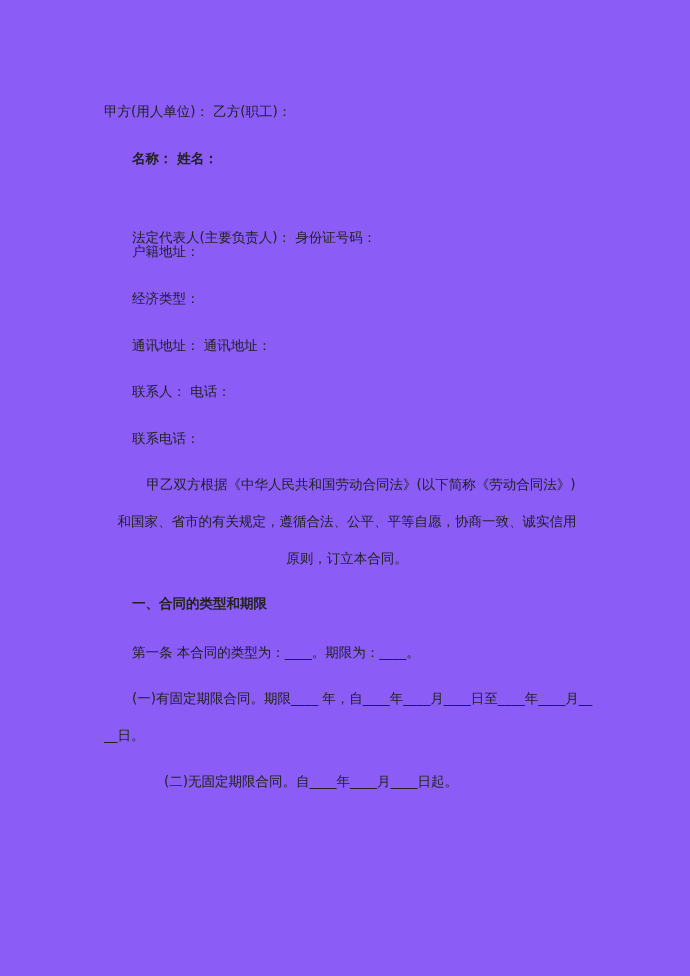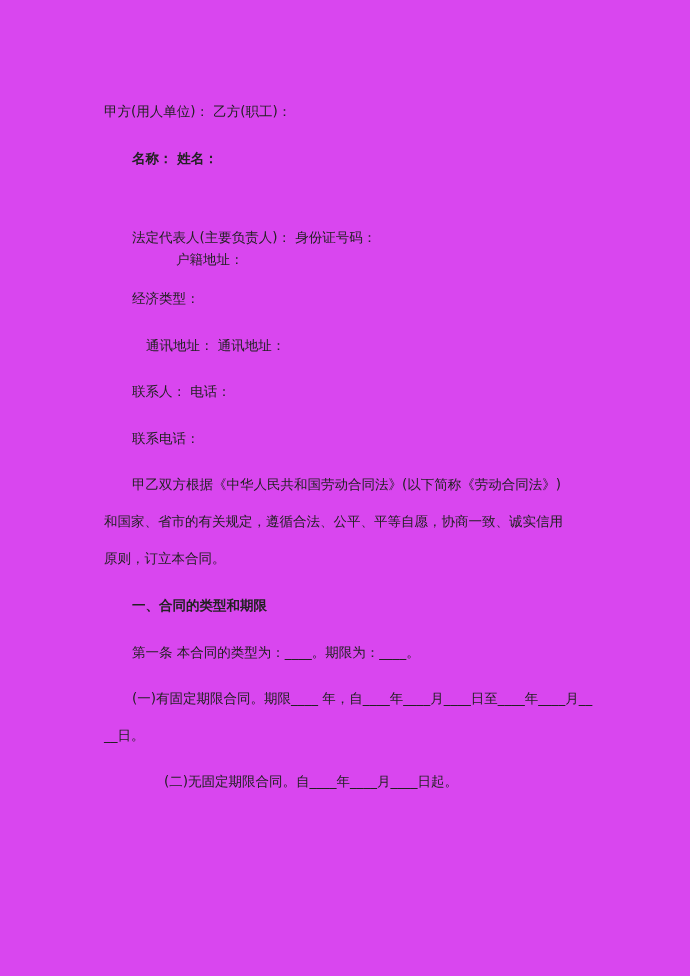--- a/index.html
+++ b/index.html
@@ -13,32 +13,32 @@
     position: relative;
     overflow: hidden;
     font-family: "DejaVu Sans", "Liberation Sans", sans-serif;
     color: #222222;
   }
   .page {
     position: absolute;
     left: 0; top: 0;
     width: 690px;
     height: 976px;
-    background: #d946ef;
+    background: #8b5cf6;
   }
   .line {
     position: absolute;
     font-size: 13.5px;
     line-height: 18px;
     white-space: nowrap;
     letter-spacing: 0px;
   }
   .flush { left: 104px; }
   .indent { left: 132px; }
-  .bold { font-weight: bold; }
+  .bold { font-weight: bold; font-family: Liberation Mono, monospace; }
   .para {
     position: absolute;
     left: 104px;
     width: 486px;
     font-size: 13.5px;
     line-height: 37px;
   }
   .para .pline { display: block; white-space: nowrap; height: 37px; }
   .para .pline.first { padding-left: 28px; }
 </style>
@@ -46,31 +46,31 @@
 <body>
 
 <div class="page">
 
   <div class="line flush" style="top:102px;">甲方(用人单位)： 乙方(职工)：</div>
 
   <div class="line indent" style="top:149px;font-weight:bold;">名称： 姓名：</div>
 
   <div class="line indent" style="top:196px;margin-top:32px;">法定代表人(主要负责人)： 身份证号码：</div>
 
-  <div class="line indent" style="top:250px;margin-left:44px;">户籍地址：</div>
+  <div class="line indent" style="top:242px;">户籍地址：</div>
 
   <div class="line indent" style="top:289px;">经济类型：</div>
 
-  <div class="line indent" style="top:336px;margin-left:14px;">通讯地址： 通讯地址：</div>
+  <div class="line indent" style="top:336px;">通讯地址： 通讯地址：</div>
 
   <div class="line indent" style="top:382px;">联系人： 电话：</div>
 
   <div class="line indent" style="top:429px;">联系电话：</div>
 
-  <div class="para" style="top:466px;">
+  <div class="para" style="top:466px;text-align:center;">
     <span class="pline first">甲乙双方根据《中华人民共和国劳动合同法》(以下简称《劳动合同法》)</span>
     <span class="pline">和国家、省市的有关规定，遵循合法、公平、平等自愿，协商一致、诚实信用</span>
     <span class="pline">原则，订立本合同。</span>
   </div>
 
   <div class="line indent bold" style="top:596px;">一、合同的类型和期限</div>
 
   <div class="line indent" style="top:689px;">(一)有固定期限合同。期限____ 年，自____年____月____日至____年____月__</div>
 
   <div class="line indent" style="top:643px;">第一条 本合同的类型为：____。期限为：____。</div>

